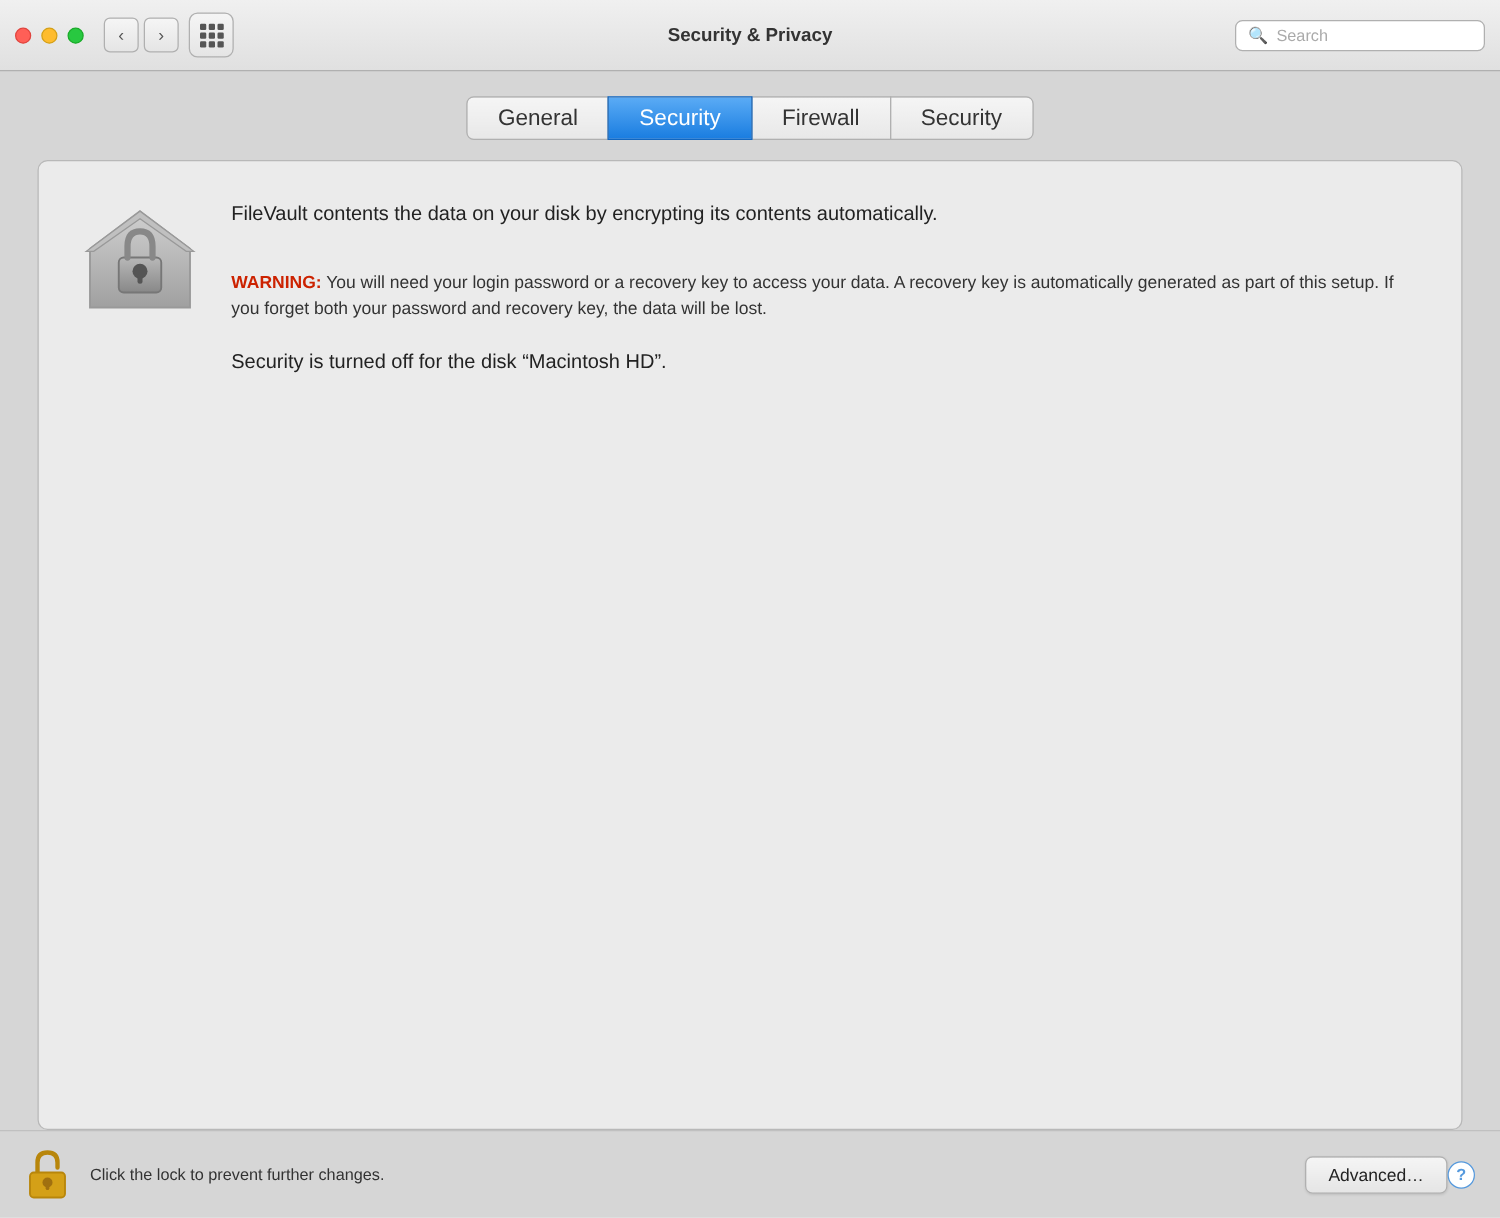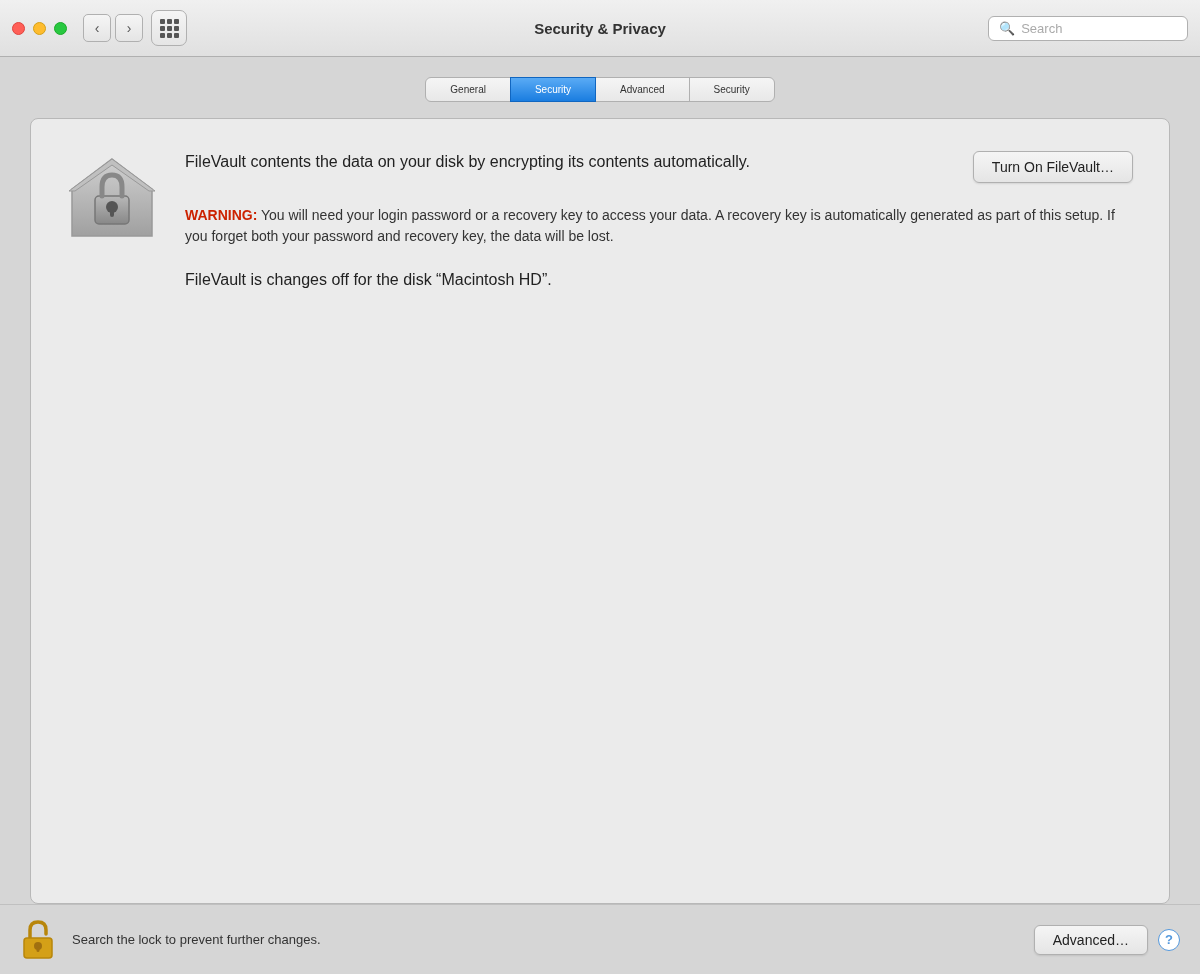--- a/index.html
+++ b/index.html
@@ -136,21 +136,21 @@
 
     
     .tabs-container {
       display: flex;
       gap: 0;
       margin-bottom: 16px;
     }
 
     .tab {
       padding: 6px 24px;
-      font-size: 10px;
+      font-size: 18px;
       border: 1px solid #b0b0b0;
       cursor: pointer;
       background: linear-gradient(to bottom, #f5f5f5, #e8e8e8);
       color: #333;
       position: relative;
     }
 
     .tab:first-child {
       border-radius: 6px 0 0 6px;
     }
@@ -266,21 +266,20 @@
 
     .lock-text {
       font-size: 13px;
       color: #333;
     }
 
     .bottom-right {
       margin-left: auto;
       display: flex;
       align-items: center;
-      gap: 10px;
     }
 
     .advanced-btn {
       padding: 6px 18px;
       font-size: 14px;
       border: 1px solid #b0b0b0;
       border-radius: 6px;
       background: linear-gradient(to bottom, #f5f5f5, #e5e5e5);
       cursor: pointer;
       color: #222;
@@ -343,21 +342,21 @@
     <span class="search-icon-glyph">🔍</span>
     <input class="search-input" type="text" placeholder="Search" style="">
   </div>
 </div>
 
 <div class="content-area">
 
   <div class="tabs-container">
     <div class="tab">General</div>
     <div class="tab active">Security</div>
-    <div class="tab">Advanced</div>
+    <div class="tab">Firewall</div>
     <div class="tab">Security</div>
   </div>
 
   <div class="main-panel">
     <div class="panel-content">
 
       <div class="filevault-icon">
         <svg viewBox="0 0 90 90" xmlns="http://www.w3.org/2000/svg">
 
           <defs>
@@ -380,47 +379,46 @@
           <path d="M35,45 L35,36 Q35,24 45,24 Q55,24 55,36 L55,45" fill="none" stroke="#888" stroke-width="5" stroke-linecap="round"></path>
 
           <circle cx="45" cy="56" r="6" fill="#555"></circle>
           <rect x="43" y="58" width="4" height="8" rx="2" fill="#555"></rect>
         </svg>
       </div>
 
       <div class="icon-content">
         <div class="top-row">
           <div class="description-text">FileVault contents the data on your disk by encrypting its contents automatically.</div>
-          <button class="turn-on-btn">Turn On FileVault…</button>
         </div>
 
         <div class="warning-block">
           <span class="warning-label">WARNING:</span><span> You will need your login password or a recovery key to access your data. A recovery key is automatically generated as part of this setup. If you forget both your password and recovery key, the data will be lost.</span>
         </div>
 
-        <div class="status-text">FileVault is changes off for the disk “Macintosh HD”.</div>
+        <div class="status-text">Security is turned off for the disk “Macintosh HD”.</div>
       </div>
 
     </div>
   </div>
 
 </div>
 
 <div class="bottom-bar">
   <div class="lock-icon-container">
     <svg class="lock-svg" viewBox="0 0 32 40" xmlns="http://www.w3.org/2000/svg">
 
       <path d="M8,18 L8,10 Q8,2 16,2 Q24,2 24,10 L24,14" fill="none" stroke="#b8860b" stroke-width="3.5" stroke-linecap="round"></path>
 
       <rect x="2" y="18" width="28" height="20" rx="3" fill="#d4a017" stroke="#b8860b" stroke-width="1.5"></rect>
 
       <circle cx="16" cy="26" r="4" fill="#a07010"></circle>
       <rect x="14.5" y="27" width="3" height="5" rx="1.5" fill="#a07010"></rect>
     </svg>
   </div>
 
-  <span class="lock-text">Search the lock to prevent further changes.</span>
+  <span class="lock-text">Click the lock to prevent further changes.</span>
 
   <div class="bottom-right">
     <button class="advanced-btn">Advanced…</button>
     <div class="help-btn">?</div>
   </div>
 </div>
 
 </body></html>

